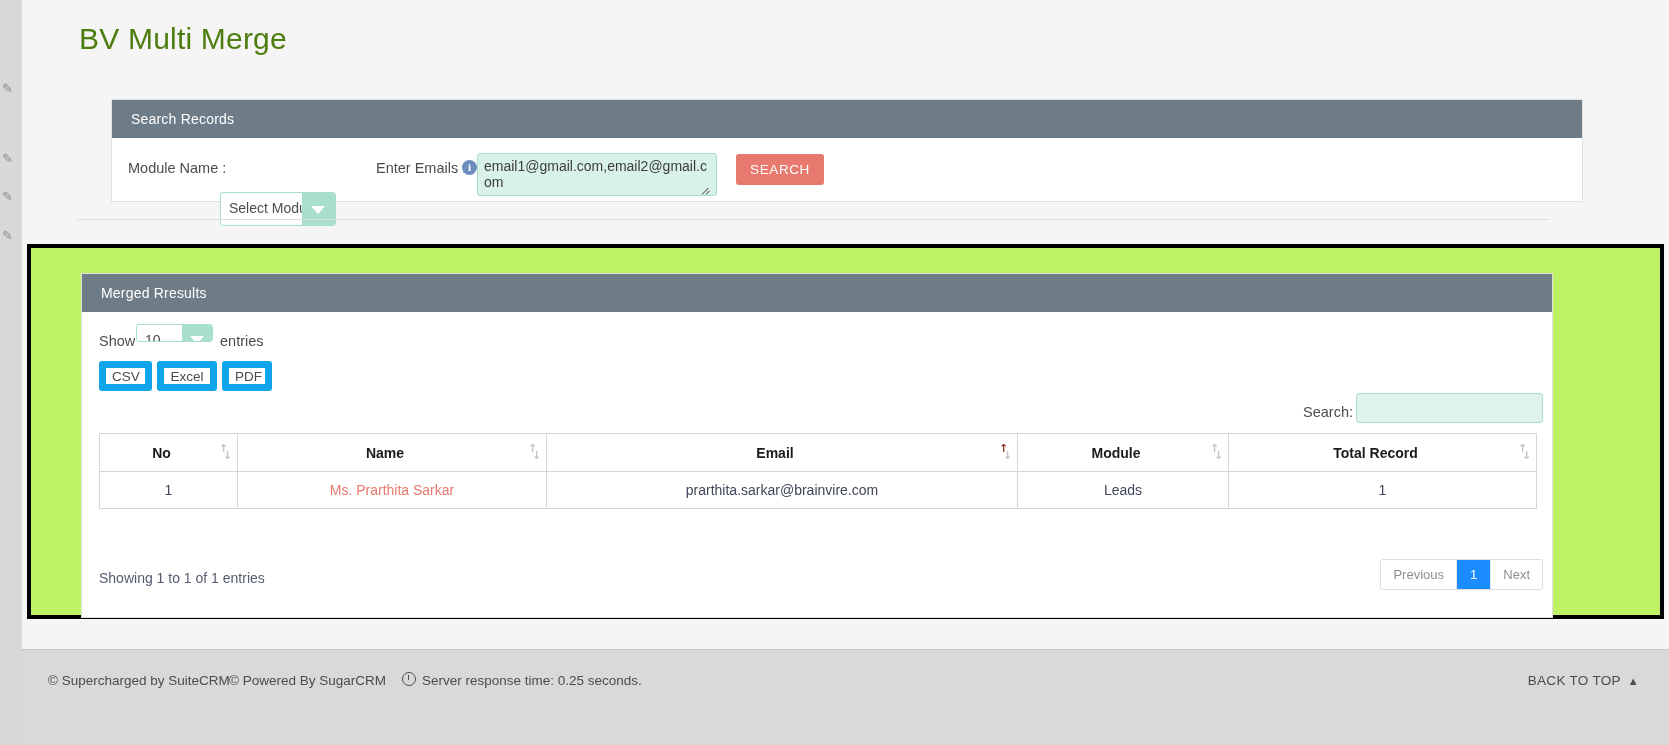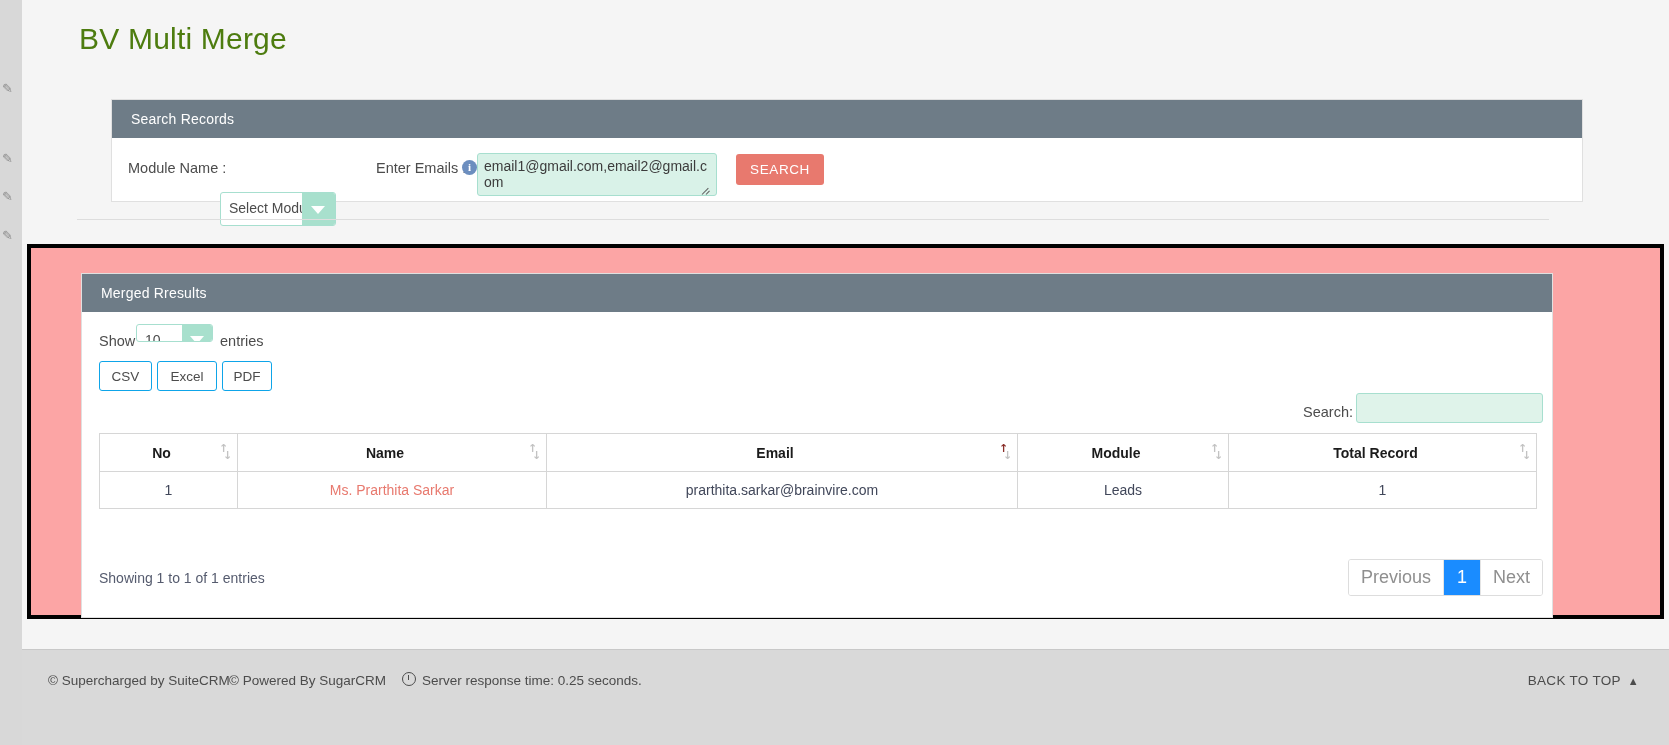--- a/index.html
+++ b/index.html
@@ -157,21 +157,21 @@
     position: absolute; left: 55px; top: 219px;
     width: 1472px; height: 1px;
     background: #dddddd;
   }
 
   
   #highlight-box {
     position: absolute; left: 5px; top: 244px;
     width: 1637px; height: 375px;
     border: 4px solid #000000;
-    background: #fca5a5;
+    background: #bef264;
   }
 
   #results-panel {
     position: absolute; left: 50px; top: 25px;
     width: 1472px;
     border: 1px solid #e0e0e0;
     background: #fff;
   }
   #results-body { position: relative; height: 305px; }
 
@@ -181,21 +181,21 @@
     width: 77px; height: 18px;
   }
   #length-select-wrap .arrowbox { width: 30px; }
   #length-select-wrap .arrowbox:after { left: 8px; top: 11px; }
   #entries-label { position: absolute; left: 138px; top: 21px; font-size: 14.5px; color: #4c4c4c; }
 
   .export-btn {
     position: absolute; top: 49px;
     height: 30px;
     background: #ffffff;
-    border: 1px solid #0ea5e9;
+    border: 7px solid #0ea5e9;
     border-radius: 3px;
     color: #4c4c4c;
     font-size: 13.5px;
     font-family: "Liberation Sans", sans-serif;
     cursor: pointer;
   }
   #btn-csv   { left: 17px;  width: 53px; }
   #btn-excel { left: 75px;  width: 60px; }
   #btn-pdf   { left: 140px; width: 50px; }
 
@@ -263,21 +263,21 @@
   #pagination {
     position: absolute; right: 9px; top: 247px;
     display: flex;
     border: 1px solid #dddddd;
     border-radius: 3px;
     overflow: hidden;
     background: #ffffff;
   }
   #pagination .pg {
     padding: 7px 12px;
-    font-size: 18px;
+    font-size: 13px;
     color: #8f8f8f;
     background: #ffffff;
     cursor: pointer;
     border-right: 1px solid #e4e4e4;
   }
   #pagination .pg:last-child { border-right: none; }
   #pagination .pg.active {
     background: #1a8cff;
     color: #ffffff;
     padding: 7px 13px;

